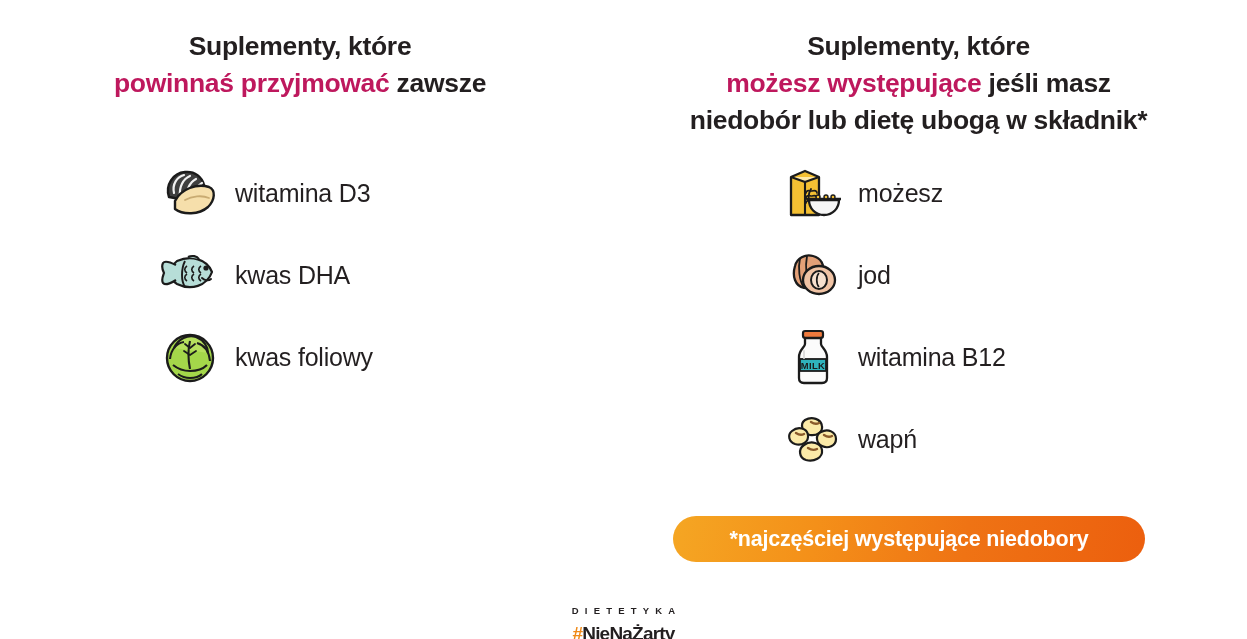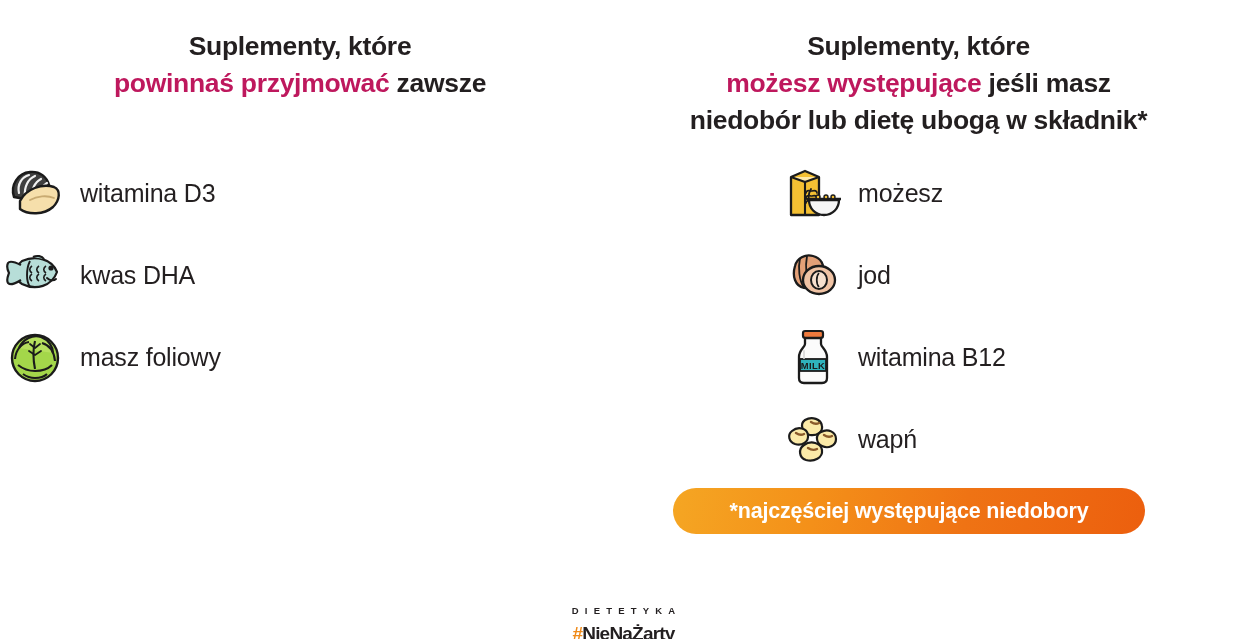--- a/index.html
+++ b/index.html
@@ -39,21 +39,21 @@
   .heading .hl { color: #be185d; }
   .heading .line { display: block; white-space: nowrap; }
 
   
   .list {
     position: absolute;
     left: 0;
     top: 0;
     width: 100%;
   }
-  .col-left  .list { }
+  .col-left  .list { padding-left: 155px; }
   .col-right .list { padding-left: 178px; }
 
   .list-item {
     display: flex;
     align-items: center;
     height: 82px;
   }
   .item-icon {
     width: 70px;
     min-width: 70px;
@@ -69,21 +69,21 @@
     letter-spacing: -0.2px;
     color: #231f20;
     margin-left: 10px;
     white-space: nowrap;
   }
 
   
   .badge {
     position: absolute;
     left: 673px;
-    top: 488px;
+    top: 516px;
     width: 472px;
     height: 46px;
     border-radius: 23px;
     background: linear-gradient(100deg, #f5a623 0%, #f49019 30%, #ef7314 62%, #ec5f0e 100%);
     color: #ffffff;
     font-size: 21.5px;
     font-weight: bold;
     letter-spacing: -0.2px;
     display: flex;
     align-items: center;
@@ -170,21 +170,21 @@
           <circle cx="26" cy="27" r="23" fill="#a4d74a" stroke="#1b1b1b" stroke-width="2.4"></circle>
           <path d="M10 17 C14 8 24 3 32 6 C40 9 44 16 44 22" fill="#b6e05e" stroke="#1b1b1b" stroke-width="2.2" stroke-linejoin="round"></path>
           <path d="M6 28 C7 18 13 12 20 11" fill="none" stroke="#1b1b1b" stroke-width="2.1"></path>
           <path d="M46 30 C45 20 40 14 33 12" fill="none" stroke="#1b1b1b" stroke-width="2.1"></path>
           <path d="M26 10 C24 18 24 28 26 38" fill="none" stroke="#1b1b1b" stroke-width="2.1"></path>
           <path d="M26 17 L21 13 M26 17 L31 13 M26 24 L20 20 M26 24 L32 20" fill="none" stroke="#1b1b1b" stroke-width="1.8" stroke-linecap="round"></path>
           <path d="M9 34 C14 38 20 40 26 40 C33 40 39 38 43 34" fill="none" stroke="#1b1b1b" stroke-width="2.1"></path>
           <path d="M14 43 C18 46 22 47 26 47 C31 47 35 46 38 43" fill="none" stroke="#1b1b1b" stroke-width="2"></path>
         </svg>
       </span>
-      <span class="item-label">masz foliowy</span>
+      <span class="item-label">kwas foliowy</span>
     </div>
 
   </div>
 </div>
 
 <div class="column col-right">
 
   <h2 class="heading">
     <span class="line">Suplementy, które</span>
     <span class="line"><span class="hl">możesz występujące</span><span> jeśli masz</span></span>

